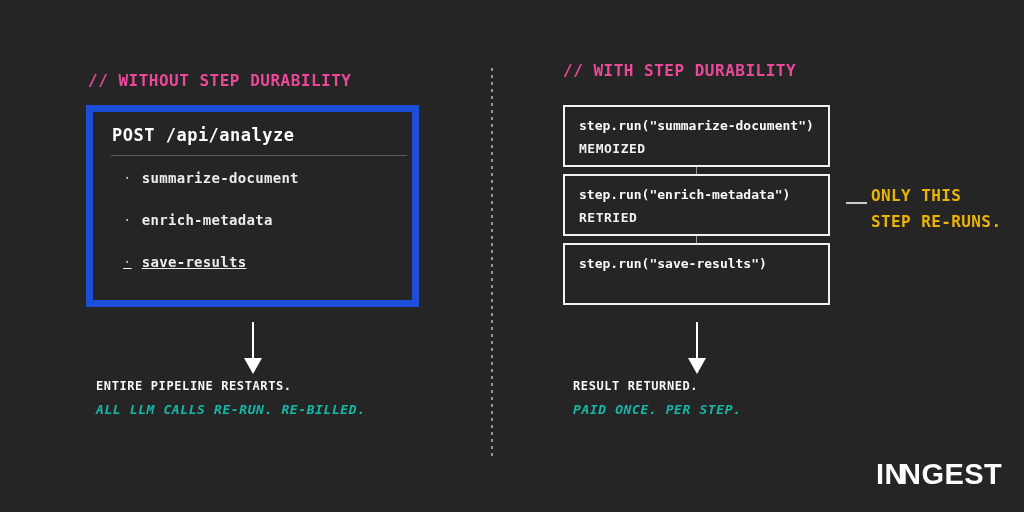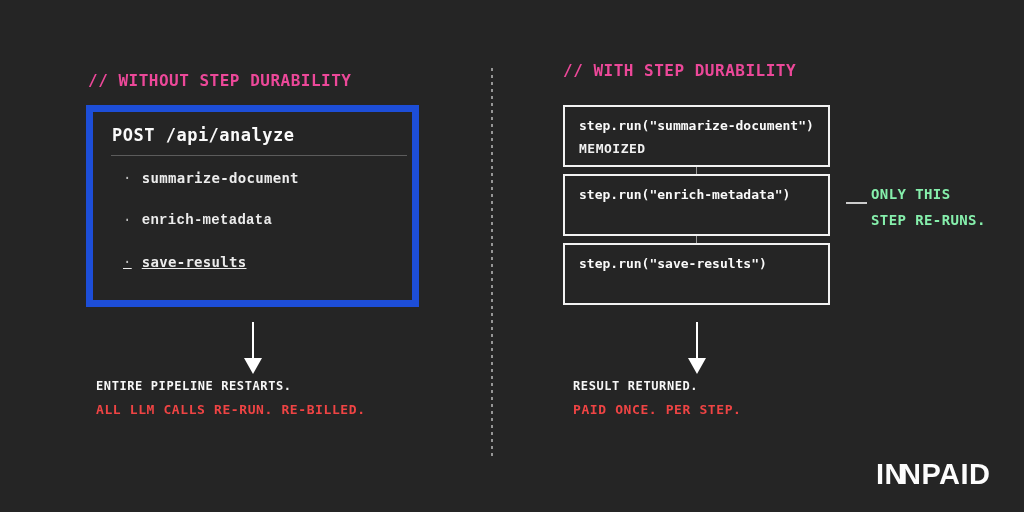--- a/index.html
+++ b/index.html
@@ -53,22 +53,22 @@
     border-left: 9px solid transparent;
     border-right: 9px solid transparent;
     border-top: 16px solid #ffffff;
   }
 
   .result-line1 {
     font-size: 12px; font-weight: bold; color: #f7f7f7;
     letter-spacing: 0.6px; white-space: nowrap;
   }
   .result-line2 {
-    font-size: 13px; font-weight: bold; color: #ef4444;
-    letter-spacing: 0.6px; white-space: nowrap;
+    font-size: 13px; font-weight: bold; color: #14b8a6;
+    letter-spacing: 0.6px; white-space: nowrap; font-style: italic;
   }
 
   
   .dotted-divider {
     left: 491px; top: 68px;
     width: 2px; height: 390px;
     background-image: repeating-linear-gradient(
       to bottom, #969696 0px, #969696 3px, transparent 3px, transparent 7px);
   }
 
@@ -89,21 +89,21 @@
     white-space: nowrap; line-height: 17px; margin-top: 6px;
     letter-spacing: 0.5px;
   }
   .step-connector {
     left: 696px; width: 1px; height: 7px; background: #9a9a9a;
   }
 
   .annot-dash { left: 846px; top: 202px; width: 21px; height: 2px; background: #cccccc; }
   .annot-text {
     left: 871px;
-    font-size: 14px; font-weight: bold; color: #86efac;
+    font-size: 16px; font-weight: bold; color: #eab308;
     white-space: nowrap; letter-spacing: 0.4px;
   }
 
   
   .logo {
     left: 876px; top: 458px;
     font-family: "Liberation Sans", "DejaVu Sans", sans-serif;
     font-size: 29px; font-weight: bold; color: #fcfcfc;
     letter-spacing: 0.5px; white-space: nowrap;
   }
@@ -115,21 +115,21 @@
 <div class="canvas">
 
   <div class="abs col-header" style="left:88px; top:71px;">// WITHOUT STEP DURABILITY</div>
 
   <div class="abs api-box">
     <div class="api-title">POST /api/analyze</div>
     <div class="api-divider"></div>
     <div class="api-item" style="top:58px;">
       <span class="bullet">·</span><span>summarize-document</span>
     </div>
-    <div class="api-item" style="top:100px;font-family:Liberation Mono, monospace;">
+    <div class="api-item" style="top:100px;">
       <span class="bullet">·</span><span>enrich-metadata</span>
     </div>
     <div class="api-item" style="top:142px;text-decoration:underline;">
       <span class="bullet">·</span><span>save-results</span>
     </div>
   </div>
 
   <div class="abs arrow-stem" style="left:252px; top:322px;"></div>
   <div class="abs arrow-head" style="left:244px; top:358px;"></div>
 
@@ -141,34 +141,35 @@
   <div class="abs col-header" style="left:563px; top:61px;text-align:center;">// WITH STEP DURABILITY</div>
 
   <div class="abs step-box" style="top:105px;">
     <div class="step-code">step.run("summarize-document")</div>
     <div class="step-status">MEMOIZED</div>
   </div>
   <div class="abs step-connector" style="top:167px;"></div>
 
   <div class="abs step-box" style="top:174px;">
     <div class="step-code">step.run("enrich-metadata")</div>
+    <div class="step-status">RETRIED</div>
   </div>
   <div class="abs step-connector" style="top:236px;"></div>
 
   <div class="abs step-box" style="top:243px;">
     <div class="step-code">step.run("save-results")</div>
   </div>
 
   <div class="abs annot-dash"></div>
   <div class="abs annot-text" style="top:186px;">ONLY THIS</div>
   <div class="abs annot-text" style="top:212px;text-align:center;">STEP RE-RUNS.</div>
 
   <div class="abs arrow-stem" style="left:696px; top:322px;"></div>
   <div class="abs arrow-head" style="left:688px; top:358px;"></div>
 
   <div class="abs result-line1" style="left:573px; top:379px;">RESULT RETURNED.</div>
   <div class="abs result-line2" style="left:573px; top:402px;">PAID ONCE. PER STEP.</div>
 
   <div class="abs logo">
-    <span>IN</span><span class="n-merge">N</span><span>PAID</span>
+    <span>IN</span><span class="n-merge">N</span><span>GEST</span>
   </div>
 
 </div>
 
 </body></html>

